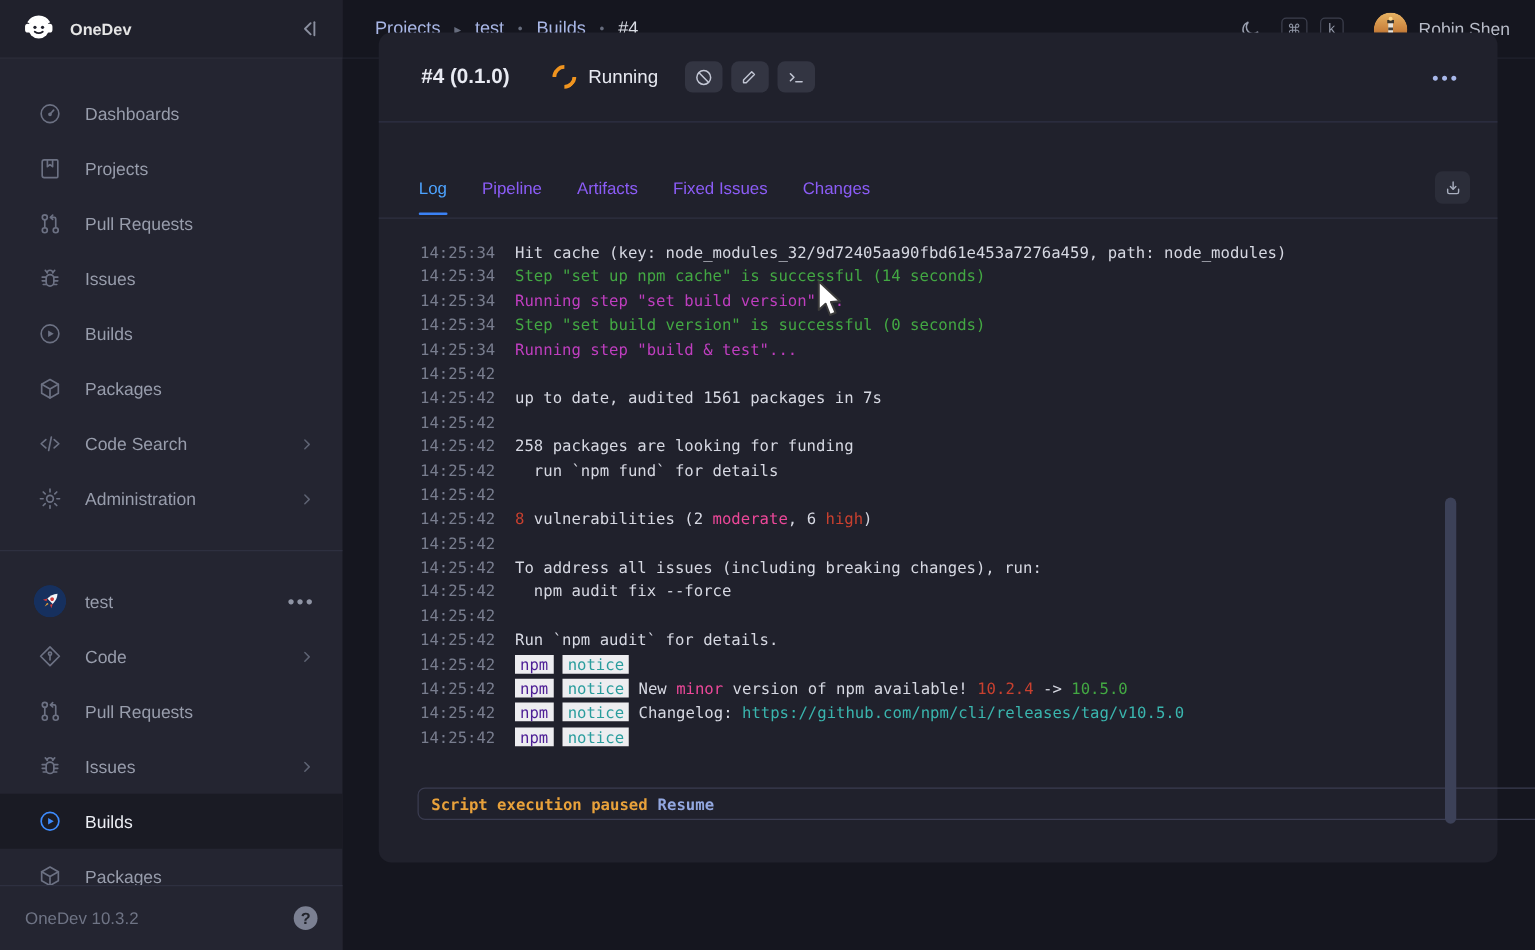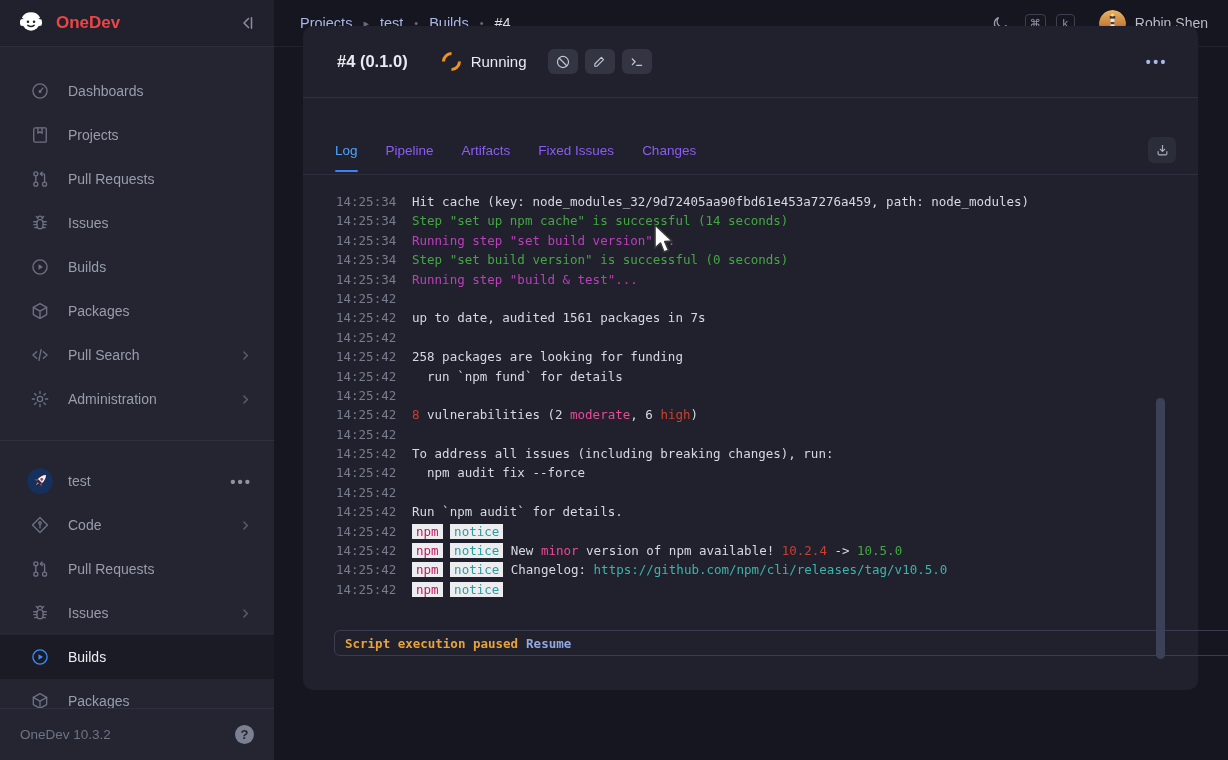--- a/index.html
+++ b/index.html
@@ -6,21 +6,21 @@
   html,body { width:1228px; height:760px; overflow:hidden; background:#15161f;
     font-family:"Liberation Sans", sans-serif; }
   body { position:relative; color:#d6d8e2; }
 
   
   .sidebar { position:absolute; left:0; top:0; width:274px; height:760px;
     background:#242531; z-index:5; }
   .sb-header { height:47px; display:flex; align-items:center; padding:0 18px 0 16px;
     background:#20212c; border-bottom:1px solid #2d2e3a; }
   .sb-logo { width:30px; height:30px; display:flex; align-items:center; justify-content:center; }
-  .sb-title { font-size:17px; font-weight:700; color:#ef4444; margin-left:10px; flex:1; }
+  .sb-title { font-size:13px; font-weight:700; color:#e5e5e5; margin-left:10px; flex:1; }
   .sb-collapse { color:#8b90a0; cursor:pointer; display:flex; }
   .sb-nav { padding-top:22px; }
   .nav-item { height:44px; display:flex; align-items:center; padding:0 22px 0 30px;
     cursor:pointer; }
   .nav-item .nav-icon { width:20px; height:20px; color:#6c7183; display:flex; flex-shrink:0; }
   .nav-item .nav-label { font-size:14px; color:#989dac; margin-left:18px; flex:1; }
   .nav-item .nav-chevron { color:#5d6272; display:flex; }
   .nav-item.active { background:#1a1b24; }
   .nav-item.active .nav-icon { color:#3d8bfd; }
   .nav-item.active .nav-label { color:#eceef4; }
@@ -82,21 +82,21 @@
     justify-content:center; cursor:pointer; border:none; }
 
   
   .log-view { position:absolute; left:0; right:0; top:170px; bottom:40px; overflow:hidden;
     font-family:"DejaVu Sans Mono", monospace; font-size:12.5px; }
   .log-lines { padding-left:33px; margin-top:-4px; }
   .log-line { height:19.4px; line-height:19.4px; white-space:pre; }
   .log-time { display:inline-block; width:60px; margin-right:16px; color:#787d8e; }
   .c-fg{ color:#d6d8e2; } .c-green{ color:#43a843; } .c-magenta{ color:#bf3ebf; }
   .c-red{ color:#c8402f; } .c-yellow{ color:#ec4899; } .c-teal{ color:#3ab5ae; }
-  .badge-npm{ background:#ededf0; color:#be185d; padding:0 4px; }
+  .badge-npm{ background:#ededf0; color:#4c1d95; padding:0 4px; }
   .badge-notice{ background:#ededf0; color:#2a9d9d; padding:0 4px; }
 
   .paused-box { position:absolute; left:31px; width:956px; top:604px; height:26px;
     border:1px solid #3a3c50; border-radius:6px; display:flex; align-items:center;
     padding:0 10px; font-family:"DejaVu Sans Mono", monospace; font-size:12.5px; }
   .paused-msg { color:#e9a23b; font-weight:700; }
   .resume-link { color:#93a8e0; font-weight:700; margin-left:8px; cursor:pointer; }
 
   .scroll-thumb { position:absolute; right:33px; top:372px; width:9px; height:261px;
     background:#3c4158; border-radius:5px; cursor:pointer; }
@@ -188,21 +188,21 @@
           </svg>
         </span>
         <span class="nav-label">Packages</span>
       </div>
       <div class="nav-item">
         <span class="nav-icon">
           <svg width="20" height="20" viewBox="0 0 24 24" fill="none" stroke="currentColor" stroke-width="1.6" stroke-linecap="round" stroke-linejoin="round">
             <path d="M8 8l-4.5 4L8 16M16 8l4.5 4L16 16M13.3 5.5 10.7 18.5"></path>
           </svg>
         </span>
-        <span class="nav-label">Pull Search</span>
+        <span class="nav-label">Code Search</span>
         <span class="nav-chevron">
           <svg width="13" height="13" viewBox="0 0 24 24" fill="none" stroke="currentColor" stroke-width="2.2" stroke-linecap="round" stroke-linejoin="round">
             <path d="M9 5.5l6.5 6.5L9 18.5"></path>
           </svg>
         </span>
       </div>
       <div class="nav-item">
         <span class="nav-icon">
           <svg width="20" height="20" viewBox="0 0 24 24" fill="none" stroke="currentColor" stroke-width="1.6" stroke-linecap="round" stroke-linejoin="round">
             <circle cx="12" cy="12" r="3.2"></circle>

